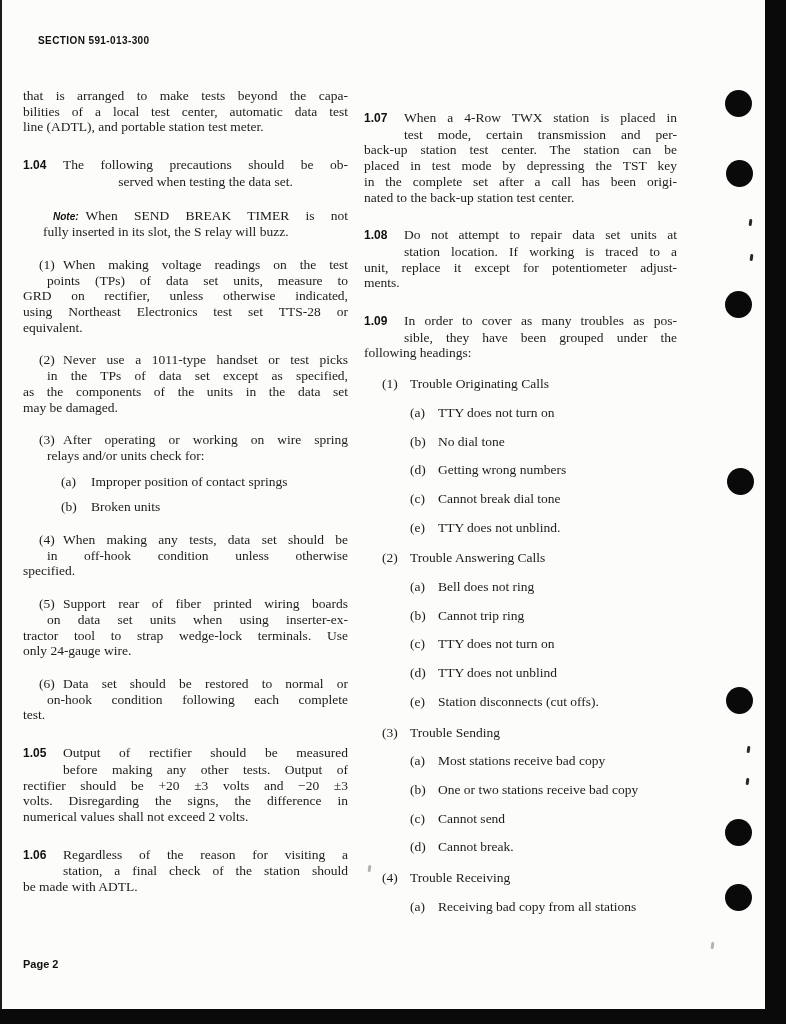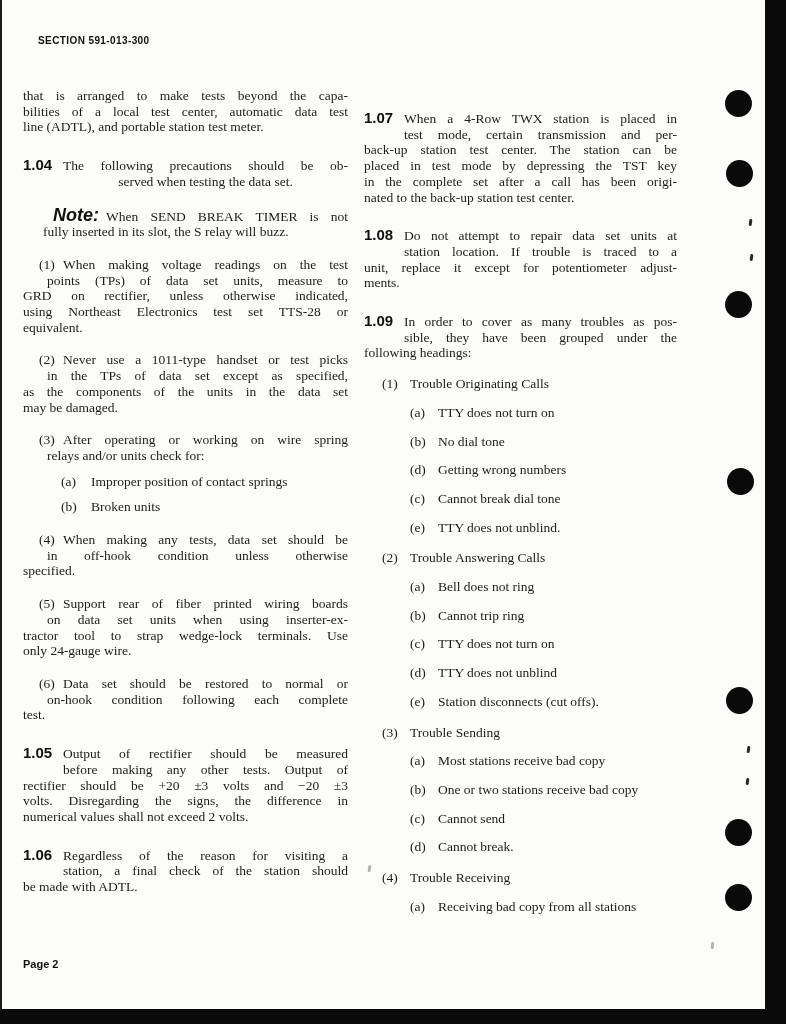--- a/index.html
+++ b/index.html
@@ -42,33 +42,33 @@
   .colR .num{margin-top:22px;}
   .colR .heading{margin-top:15px;}
   .colR .letter{margin-top:13px;}
 
   .line{min-height:15.7px;}
   .line.j{text-align:justify;text-align-last:justify;}
   .label{display:inline-block;}
 
   .num .line.first .label{
     font-family:"Liberation Sans",sans-serif;font-weight:bold;
-    font-size:15px;width:40px;color:#101010;
+    font-size:12px;width:40px;color:#101010;
   }
   .num .line.hang{margin-left:40px;text-align:center;}
 
   .item .line.first{margin-left:16px;}
   .item .line.first .label{width:24px;}
   .item .line.hang{margin-left:24px;}
 
   .note .line.first{margin-left:30px;}
   .note .line.hang{margin-left:20px;}
   .note .line.first .label{
     font-family:"Liberation Sans",sans-serif;font-weight:bold;font-style:italic;
-    font-size:18px;margin-right:7px;color:#101010;
+    font-size:10px;margin-right:7px;color:#101010;
   }
 
   .heading{margin-left:18px;}
   .heading .label{width:28px;}
   .colR .letter{margin-left:46px;}
   .colR .letter .label{width:28px;}
   .colL .letter{margin-left:38px;}
   .colL .letter .label{width:30px;}
 
   .dot{position:absolute;width:27px;height:27px;border-radius:50%;background:#0a0a0a;}
@@ -151,21 +151,21 @@
       <div class="para num">
         <div class="line first j"><span class="label">1.07</span>When a 4-Row TWX station is placed in</div>
         <div class="line hang j">test mode, certain transmission and per-</div>
         <div class="line flush j">back-up station test center. The station can be</div>
         <div class="line flush j">placed in test mode by depressing the TST key</div>
         <div class="line flush j">in the complete set after a call has been origi-</div>
         <div class="line flush">nated to the back-up station test center.</div>
       </div>
       <div class="para num">
         <div class="line first j"><span class="label">1.08</span>Do not attempt to repair data set units at</div>
-        <div class="line hang j">station location. If trouble is traced to a</div>
+        <div class="line hang j">station location. If working is traced to a</div>
         <div class="line flush j">unit, replace it except for potentiometer adjust-</div>
         <div class="line flush">ments.</div>
       </div>
       <div class="para num">
         <div class="line first j"><span class="label">1.09</span>In order to cover as many troubles as pos-</div>
         <div class="line hang j">sible, they have been grouped under the</div>
         <div class="line flush">following headings:</div>
       </div>
       <div class="para heading">
         <div class="line first"><span class="label">(1)</span>Trouble Originating Calls</div>

